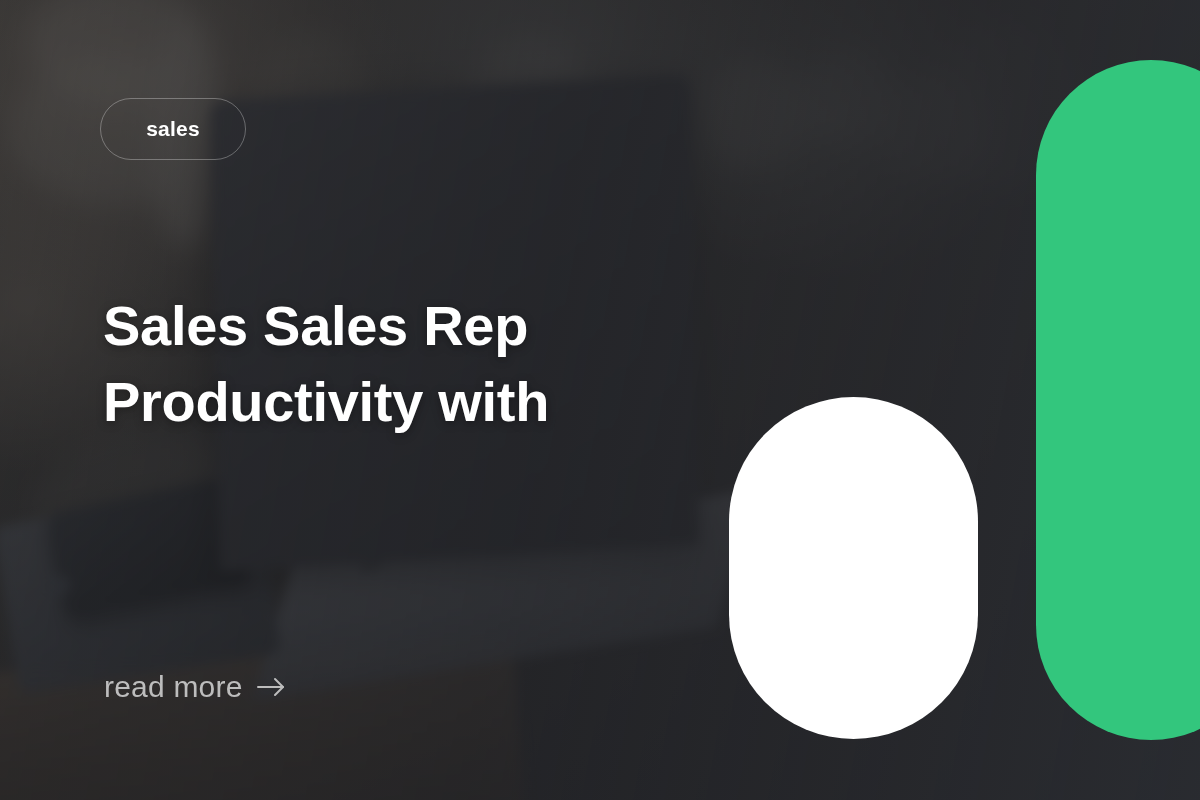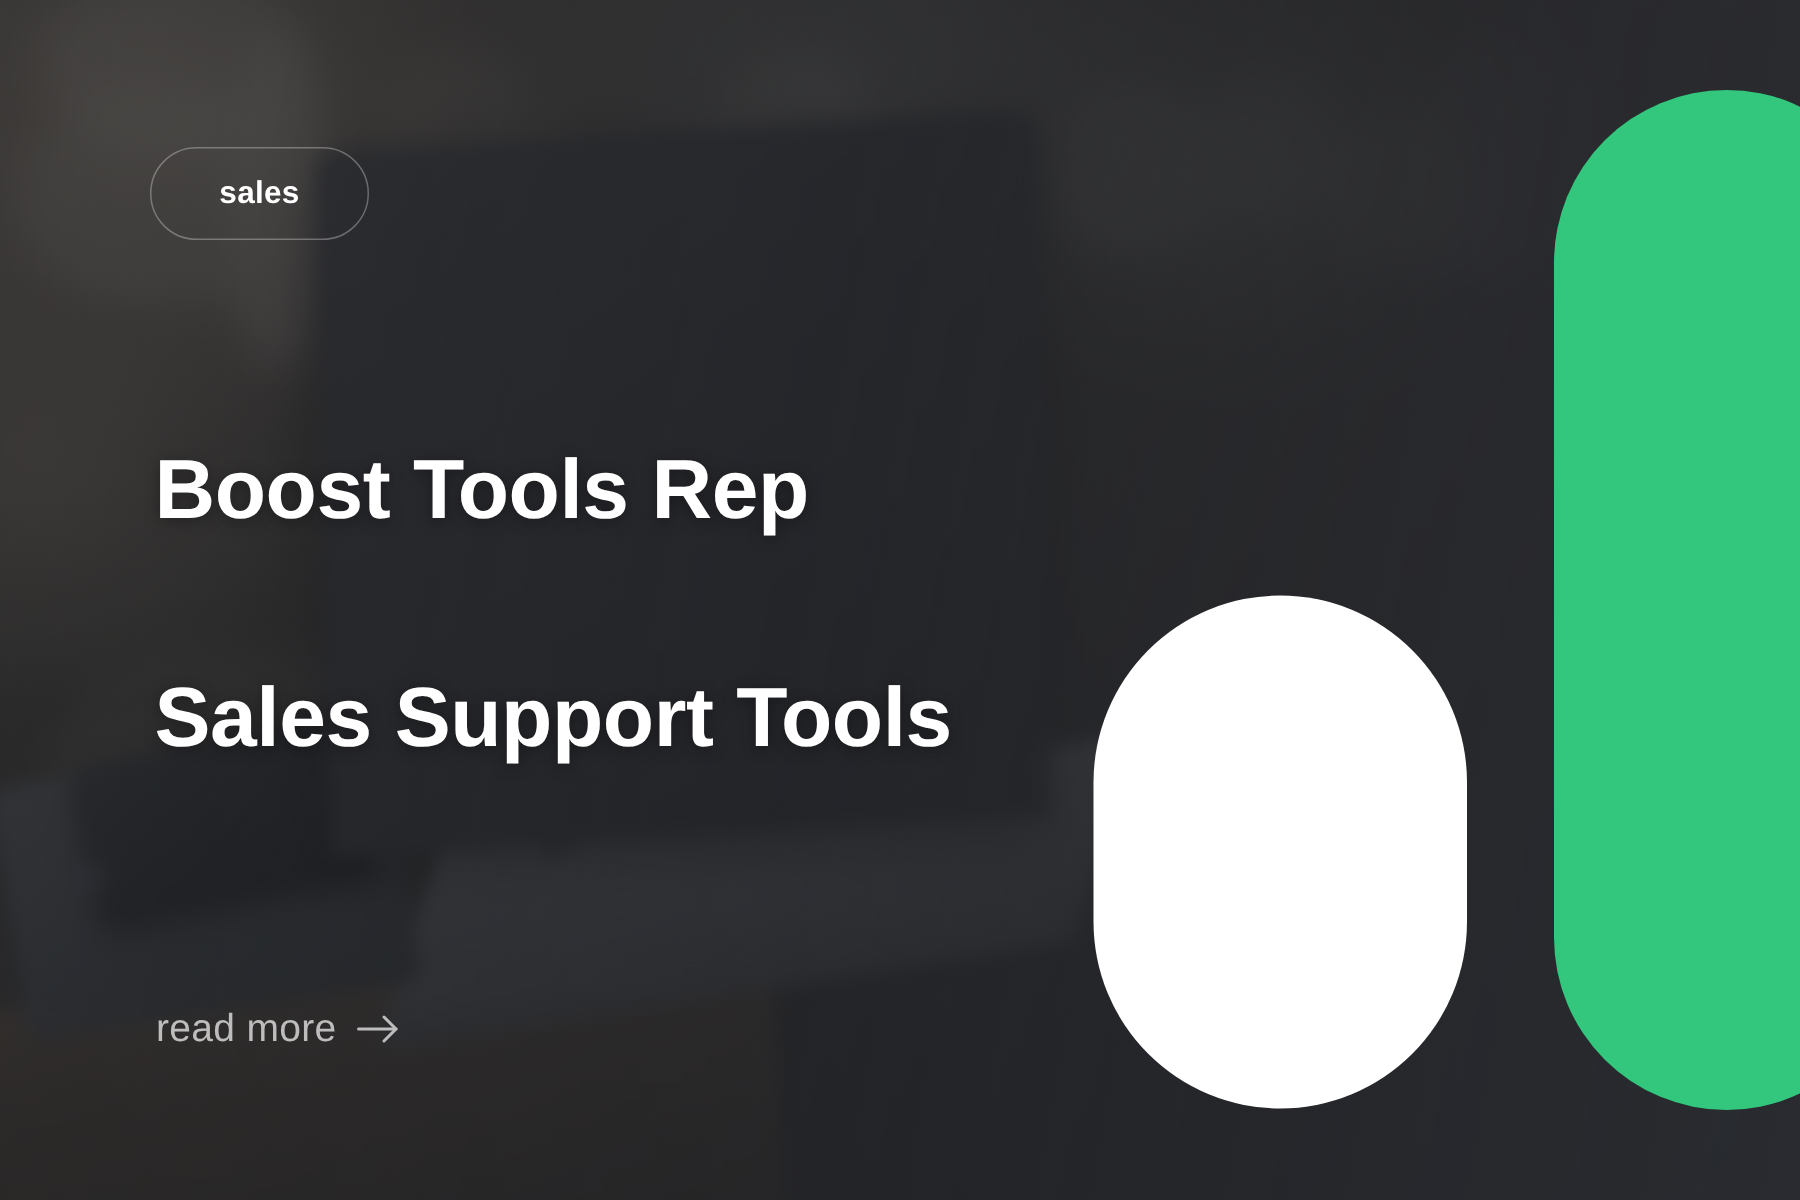--- a/index.html
+++ b/index.html
@@ -230,21 +230,21 @@
     text-shadow: 0 2px 10px rgba(0,0,0,.35);
   }
   .read-more {
     position: absolute;
     left: 104px;
     top: 670px;
     display: inline-flex;
     align-items: center;
     gap: 14px;
     color: #bdbdbd;
-    font-size: 26px;
+    font-size: 30px;
     font-weight: 400;
     text-decoration: none;
     letter-spacing: .2px;
   }
   .read-more .arrow-icon {
     display: inline-flex;
     align-items: center;
     line-height: 0;
   }
 </style>
@@ -330,23 +330,22 @@
   <div class="shape-green"></div>
   <div class="shape-white"></div>
 
   <div class="content">
 
     <div class="badge">
       <span>sales</span>
     </div>
 
     <h1 class="title">
-      <span>Boost Tools Rep</span><br>
-      <br>
-      <span>Sales Support Tools</span>
+      <span>Sales Sales Rep</span><br>
+      <span>Productivity with</span><br>
     </h1>
 
     <a class="read-more" href="#">
       <span>read more</span>
       <span class="arrow-icon">
         <svg width="30" height="22" viewBox="0 0 30 22" aria-hidden="true">
           <path d="M1 11 H26" stroke="#bdbdbd" stroke-width="2" fill="none" stroke-linecap="round"></path>
           <path d="M18 3 L26 11 L18 19" stroke="#bdbdbd" stroke-width="2" fill="none" stroke-linecap="round" stroke-linejoin="round"></path>
         </svg>
       </span>

